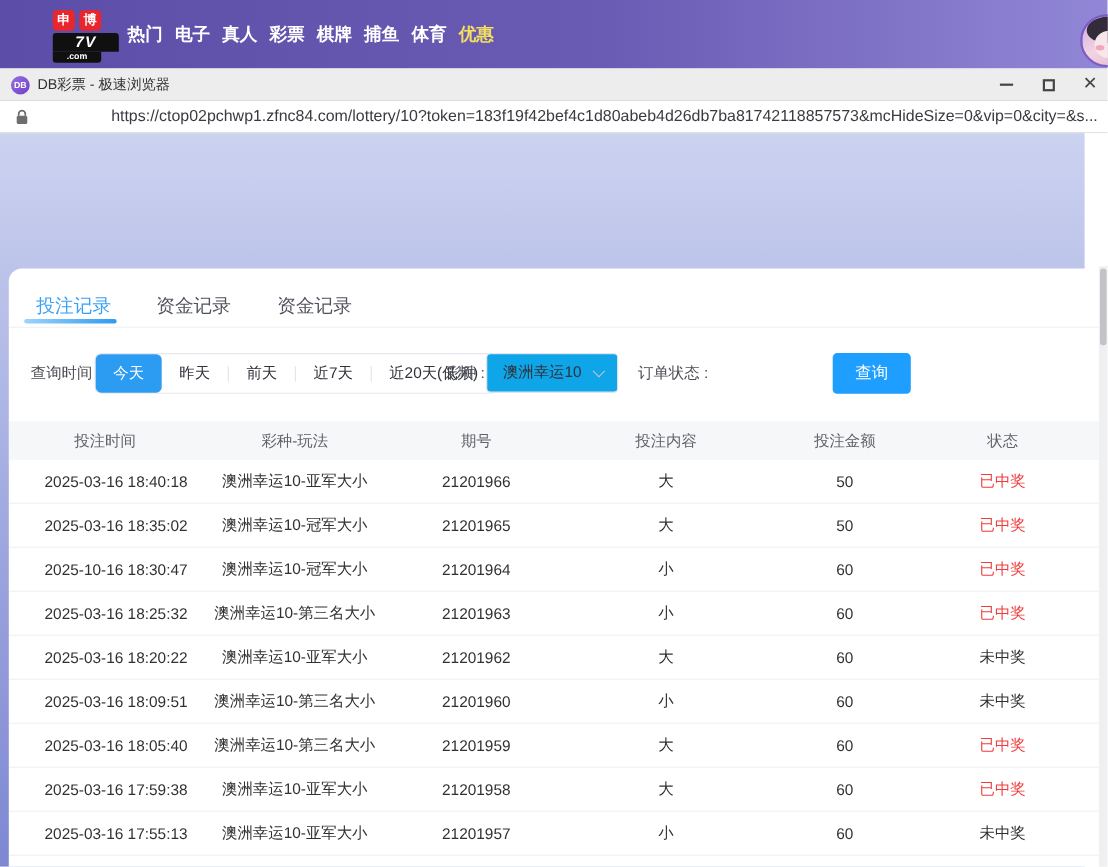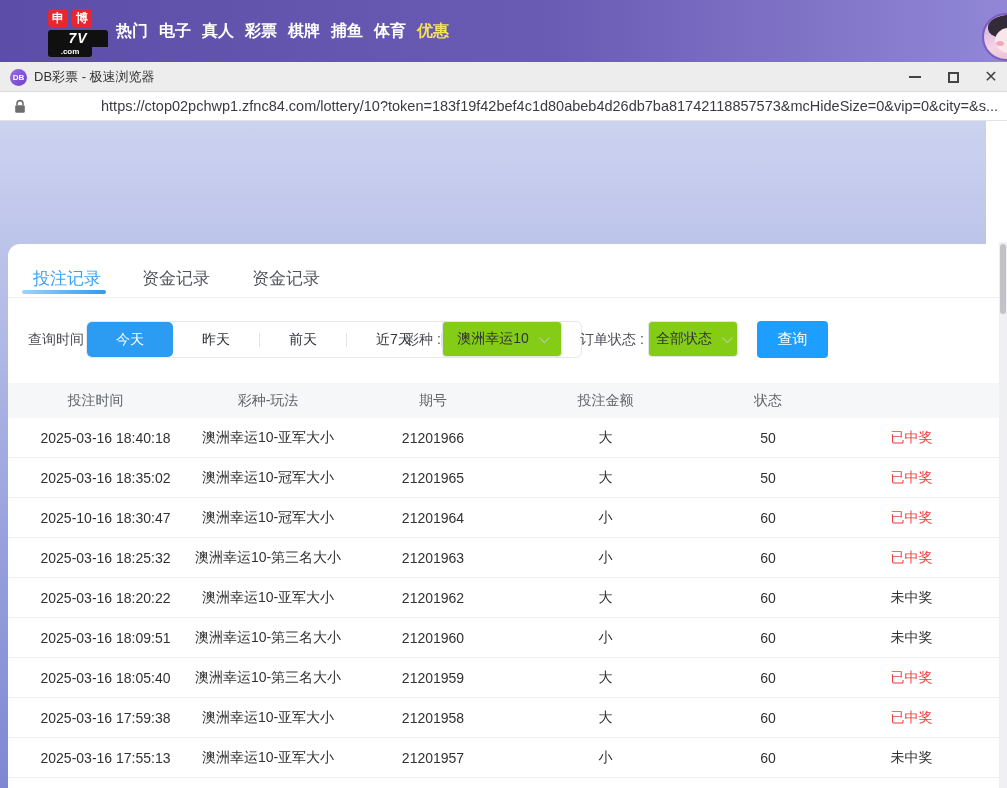--- a/index.html
+++ b/index.html
@@ -54,24 +54,24 @@
   .tab-1 { left:20px; width:78px; } .tab-2 { left:132px; width:72px; } .tab-3 { left:242px; width:72px; }
   .tab-underline { position:absolute; left:14px; top:46px; width:84px; height:4px; border-radius:3px;
     background:linear-gradient(90deg,#9ed3fa,#2e9bf0); }
   .tabs-divider { position:absolute; left:0; top:53px; width:991px; height:1px; background:#eef0f3; }
 
   
   .flt-label { position:absolute; top:77px; height:36px; line-height:36px; font-size:14px; color:#4c4c56; white-space:nowrap; }
   .lbl-time { left:20px; } .lbl-lottery { left:397px; } .lbl-status { left:572px; }
   .time-group { position:absolute; left:78px; top:77px; height:37px; border:1px solid #e7e7ee; border-radius:6px;
     display:flex; align-items:center; background:#fff; }
-  .time-opt { padding:0 29px; height:35px; line-height:35px; font-size:14px; color:#30333a; cursor:pointer; white-space:nowrap; }
+  .time-opt { padding:0 16px; height:35px; line-height:35px; font-size:14px; color:#30333a; cursor:pointer; white-space:nowrap; }
   .time-opt.active { background:#2b9cf2; color:#fff; border-radius:5px; }
   .time-sep { width:1px; height:14px; background:#e3e3ea; }
-  .select { position:absolute; top:77px; height:36px; border:1px solid #e4e4ea; border-radius:4px; background:#84cc16;
+  .select { position:absolute; top:77px; height:36px; border:1px solid #e4e4ea; border-radius:4px; background:#0ea5e9;
     font-size:14px; color:#30333a; display:flex; align-items:center; justify-content:center; gap:10px; cursor:pointer; }
   .sel-lottery { left:434px; width:120px; } .sel-status { left:640px; width:90px; }
   .chev { width:8px; height:8px; border-right:1.5px solid #c0c4cc; border-bottom:1.5px solid #c0c4cc;
     transform:rotate(45deg) translateY(-2px); }
   .search-btn { position:absolute; left:749px; top:77px; width:71px; height:37px; background:#1e9fff; border:none;
     border-radius:4px; color:#fff; font-size:15px; cursor:pointer; font-family:inherit; }
 
   
   .grid-row { display:grid; grid-template-columns:175px 170px 160px 185px 140px 147px; align-items:center; width:991px; }
   .thead { position:absolute; left:0; top:139px; height:35px; background:#f6f7f9; font-size:14px; color:#5f6269; }
@@ -159,30 +159,27 @@
       <div class="time-opt">近7天</div>
       <div class="time-sep"></div>
       <div class="time-opt">近20天(低频)</div>
     </div>
     <div class="flt-label lbl-lottery">彩种 :</div>
     <div class="select sel-lottery">
       <span>澳洲幸运10</span>
       <span class="chev"></span>
     </div>
     <div class="flt-label lbl-status">订单状态 :</div>
-    <div class="select sel-status">
-      <span>全部状态</span>
-      <span class="chev"></span>
-    </div>
     <button class="search-btn">查询</button>
 
     <div class="grid-row thead">
       <div>投注时间</div>
       <div>彩种-玩法</div>
       <div>期号</div>
+      <div>投注内容</div>
       <div>投注金额</div>
       <div>状态</div>
     </div>
 
     <div class="tbody">
       <div class="grid-row trow">
         <div class="cell-time">2025-03-16 18:40:18</div>
         <div>澳洲幸运10-亚军大小</div>
         <div>21201966</div>
         <div>大</div>

